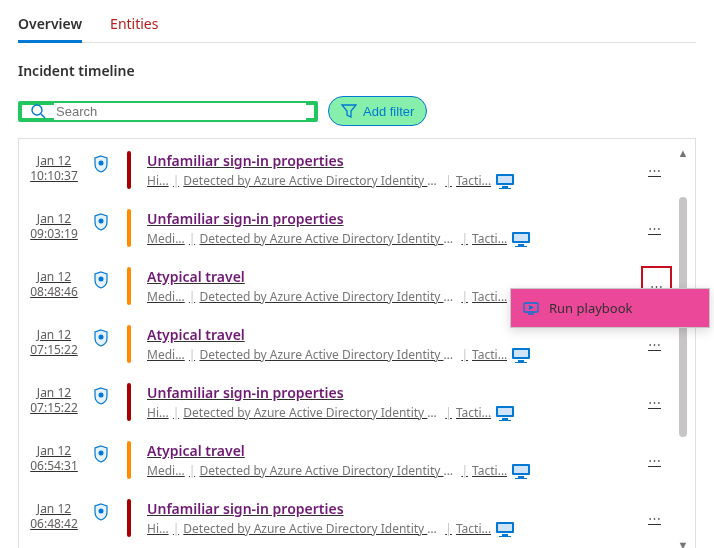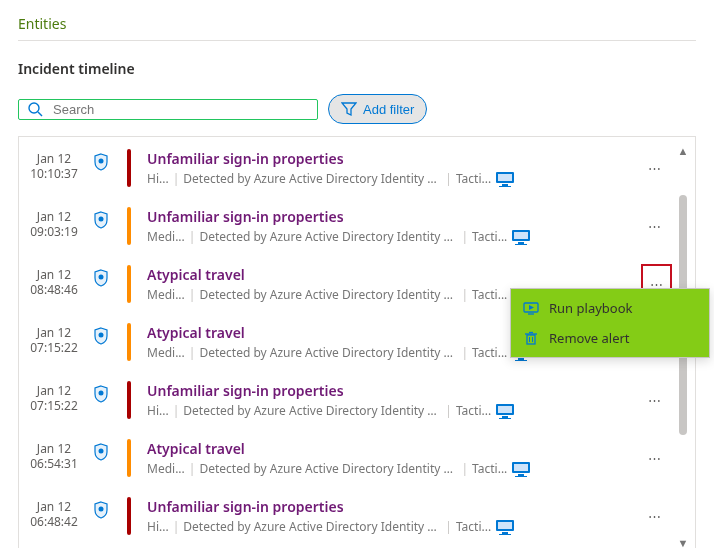--- a/index.html
+++ b/index.html
@@ -8,42 +8,42 @@
     font-family: "Segoe UI", system-ui, sans-serif;
     font-size: 13px;
     color: #323130;
     background: #fff;
     width: 714px;
     height: 548px;
     padding: 8px 18px;
     position: relative;
   }
   .tabs { display: flex; gap: 28px; border-bottom: 1px solid #e1dfdd; margin-bottom: 18px; }
-  .tab { padding: 6px 0 7px 0; cursor: pointer; color: #4d7c0f; font-size: 14px; }
+  .tab { padding: 6px 0 7px 0; cursor: pointer; color: #b91c1c; font-size: 14px; }
   .tab.active { color: #323130; font-weight: 600; border-bottom: 3px solid #0078d4; margin-bottom: -1px; }
   .panel-title { font-weight: 600; font-size: 14px; margin-bottom: 16px; }
   .search-row { display: flex; gap: 10px; align-items: center; margin-bottom: 12px; }
   .search-box {
     display: flex; align-items: center; gap: 8px;
-    border: 1px solid #22c55e; border-radius: 2px;
+    border: 4px solid #22c55e; border-radius: 2px;
     padding: 4px 8px; height: 21px; width: 300px; background: #fff;
   }
   .search-box input { border: none; outline: none; font-size: 13px; flex: 1; }
   .btn-filter {
     display: flex; align-items: center; gap: 6px;
     border: 1px solid #0078d4; color: #0078d4;
-    background: #e5e5e5; border-radius: 16px; padding: 4px 12px; height: 30px;
+    background: #86efac; border-radius: 16px; padding: 4px 12px; height: 30px;
     cursor: pointer; font-size: 13px;
   }
   .timeline-container {
     border: 1px solid #e1dfdd; padding: 2px 4px 2px 2px;
     height: 420px; position: relative; overflow: hidden;
   }
   .timeline-list { position: relative; padding-right: 20px; }
-  .row { display: flex; align-items: stretch; padding: 10px 0 10px 4px; gap: 10px; }
+  .row { display: flex; align-items: stretch; padding: 10px 0 10px 4px; gap: 10px; text-decoration: underline; }
   .timecol { width: 58px; text-align: center; color: #605e5c; font-size: 12px; line-height: 1.25; padding-top: 2px;}
   .shield-col { width: 18px; display: flex; align-items: flex-start; padding-top: 4px; }
   .shield {
     width: 16px; height: 18px; position: relative;
   }
   .shield svg { width: 16px; height: 18px; display:block; }
   .sev-bar { width: 4px; border-radius: 2px; margin: 0 6px 0 6px; }
   .sev-high { background: #a80000; }
   .sev-med  { background: #ff8c00; }
   .content { flex: 1; min-width: 0; }
@@ -59,30 +59,31 @@
   }
   .monitor svg { display:block; }
   .dots { padding: 0 10px; cursor: pointer; color:#323130; display:flex; align-items:center; }
   .dots.sel { outline: 2px solid #c50f1f; outline-offset: -1px; padding: 0 8px; }
   .scroll-track { position:absolute; right:4px; top:6px; bottom:6px; width:16px; display:flex; flex-direction:column; align-items:center; }
   .scroll-arrow { color:#767676; font-size:11px; height:14px; }
   .scroll-rail { flex:1; position:relative; width:8px; }
   .scroll-thumb { position:absolute; left:0; width:8px; background:#c8c6c4; border-radius:4px; top:38px; height:240px; }
   .context-menu {
     position: absolute; left: 510px; top: 288px; width: 200px;
-    background:#84cc16; border:1px solid #c8c6c4; box-shadow: 0 3px 10px rgba(0,0,0,0.15);
+    background:#ec4899; border:1px solid #c8c6c4; box-shadow: 0 3px 10px rgba(0,0,0,0.15);
     padding: 4px 0; z-index: 10;
   }
   .menu-item { display:flex; gap:10px; align-items:center; padding: 6px 12px; font-size:13px; cursor:pointer; }
   .icon16 { width:16px; height:16px; display:inline-flex; align-items:center; justify-content:center; }
 </style>
 </head>
 <body>
 
 <div class="tabs">
+  <div class="tab active">Overview</div>
   <div class="tab">Entities</div>
 </div>
 
 <div class="panel-title">Incident timeline</div>
 
 <div class="search-row">
   <div class="search-box">
     <span class="icon16">
       <svg viewBox="0 0 16 16">
           <circle cx="7" cy="7" r="5" fill="none" stroke="#0078d4" stroke-width="1.4"></circle>
@@ -355,25 +356,13 @@
   <div class="menu-item">
     <span class="icon16">
       <svg viewBox="0 0 16 16">
           <rect x="1" y="3" width="14" height="9" rx="1" fill="none" stroke="#0078d4" stroke-width="1.3"></rect>
           <polygon points="6,5 11,7.5 6,10" fill="#0078d4"></polygon>
           <line x1="5" y1="14" x2="11" y2="14" stroke="#0078d4" stroke-width="1.3"></line>
         </svg>
     </span>
     <span>Run playbook</span>
   </div>
-  <div class="menu-item">
-    <span class="icon16">
-      <svg viewBox="0 0 16 16">
-          <rect x="4" y="5" width="8" height="9" fill="none" stroke="#0078d4" stroke-width="1.3"></rect>
-          <line x1="2" y1="4" x2="14" y2="4" stroke="#0078d4" stroke-width="1.3"></line>
-          <line x1="6" y1="2.5" x2="10" y2="2.5" stroke="#0078d4" stroke-width="1.3"></line>
-          <line x1="6.5" y1="7" x2="6.5" y2="12" stroke="#0078d4" stroke-width="1"></line>
-          <line x1="9.5" y1="7" x2="9.5" y2="12" stroke="#0078d4" stroke-width="1"></line>
-        </svg>
-    </span>
-    <span>Remove alert</span>
-  </div>
 </div>
 
 </body></html>

